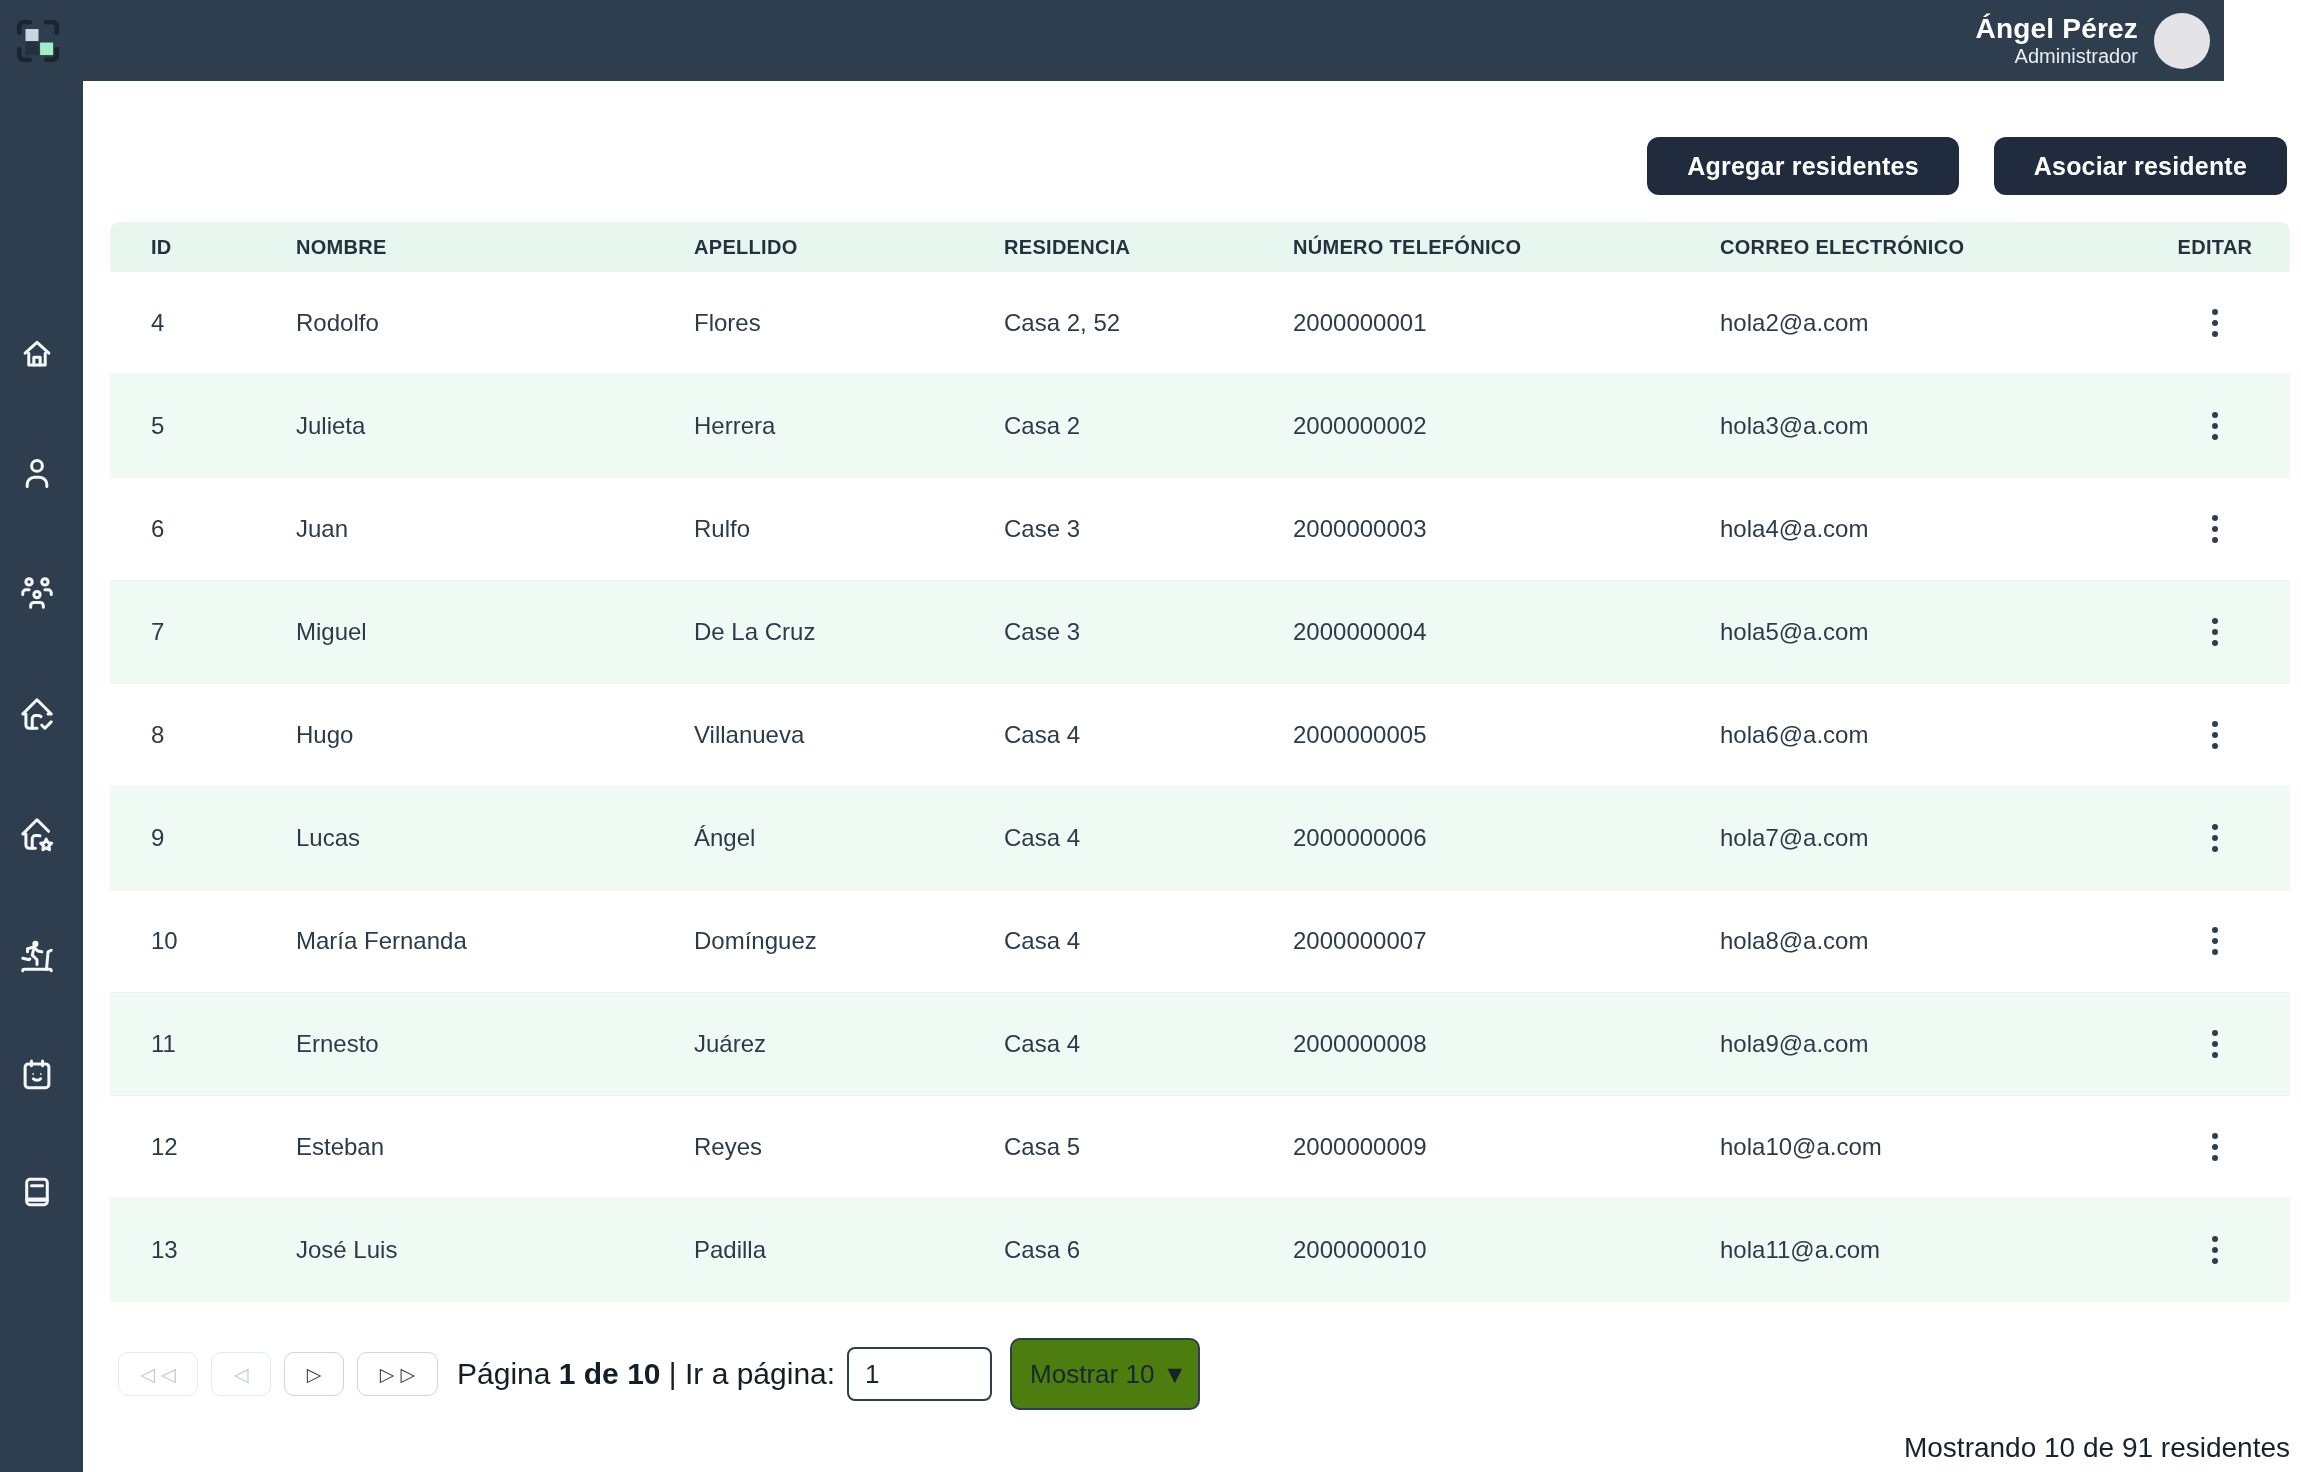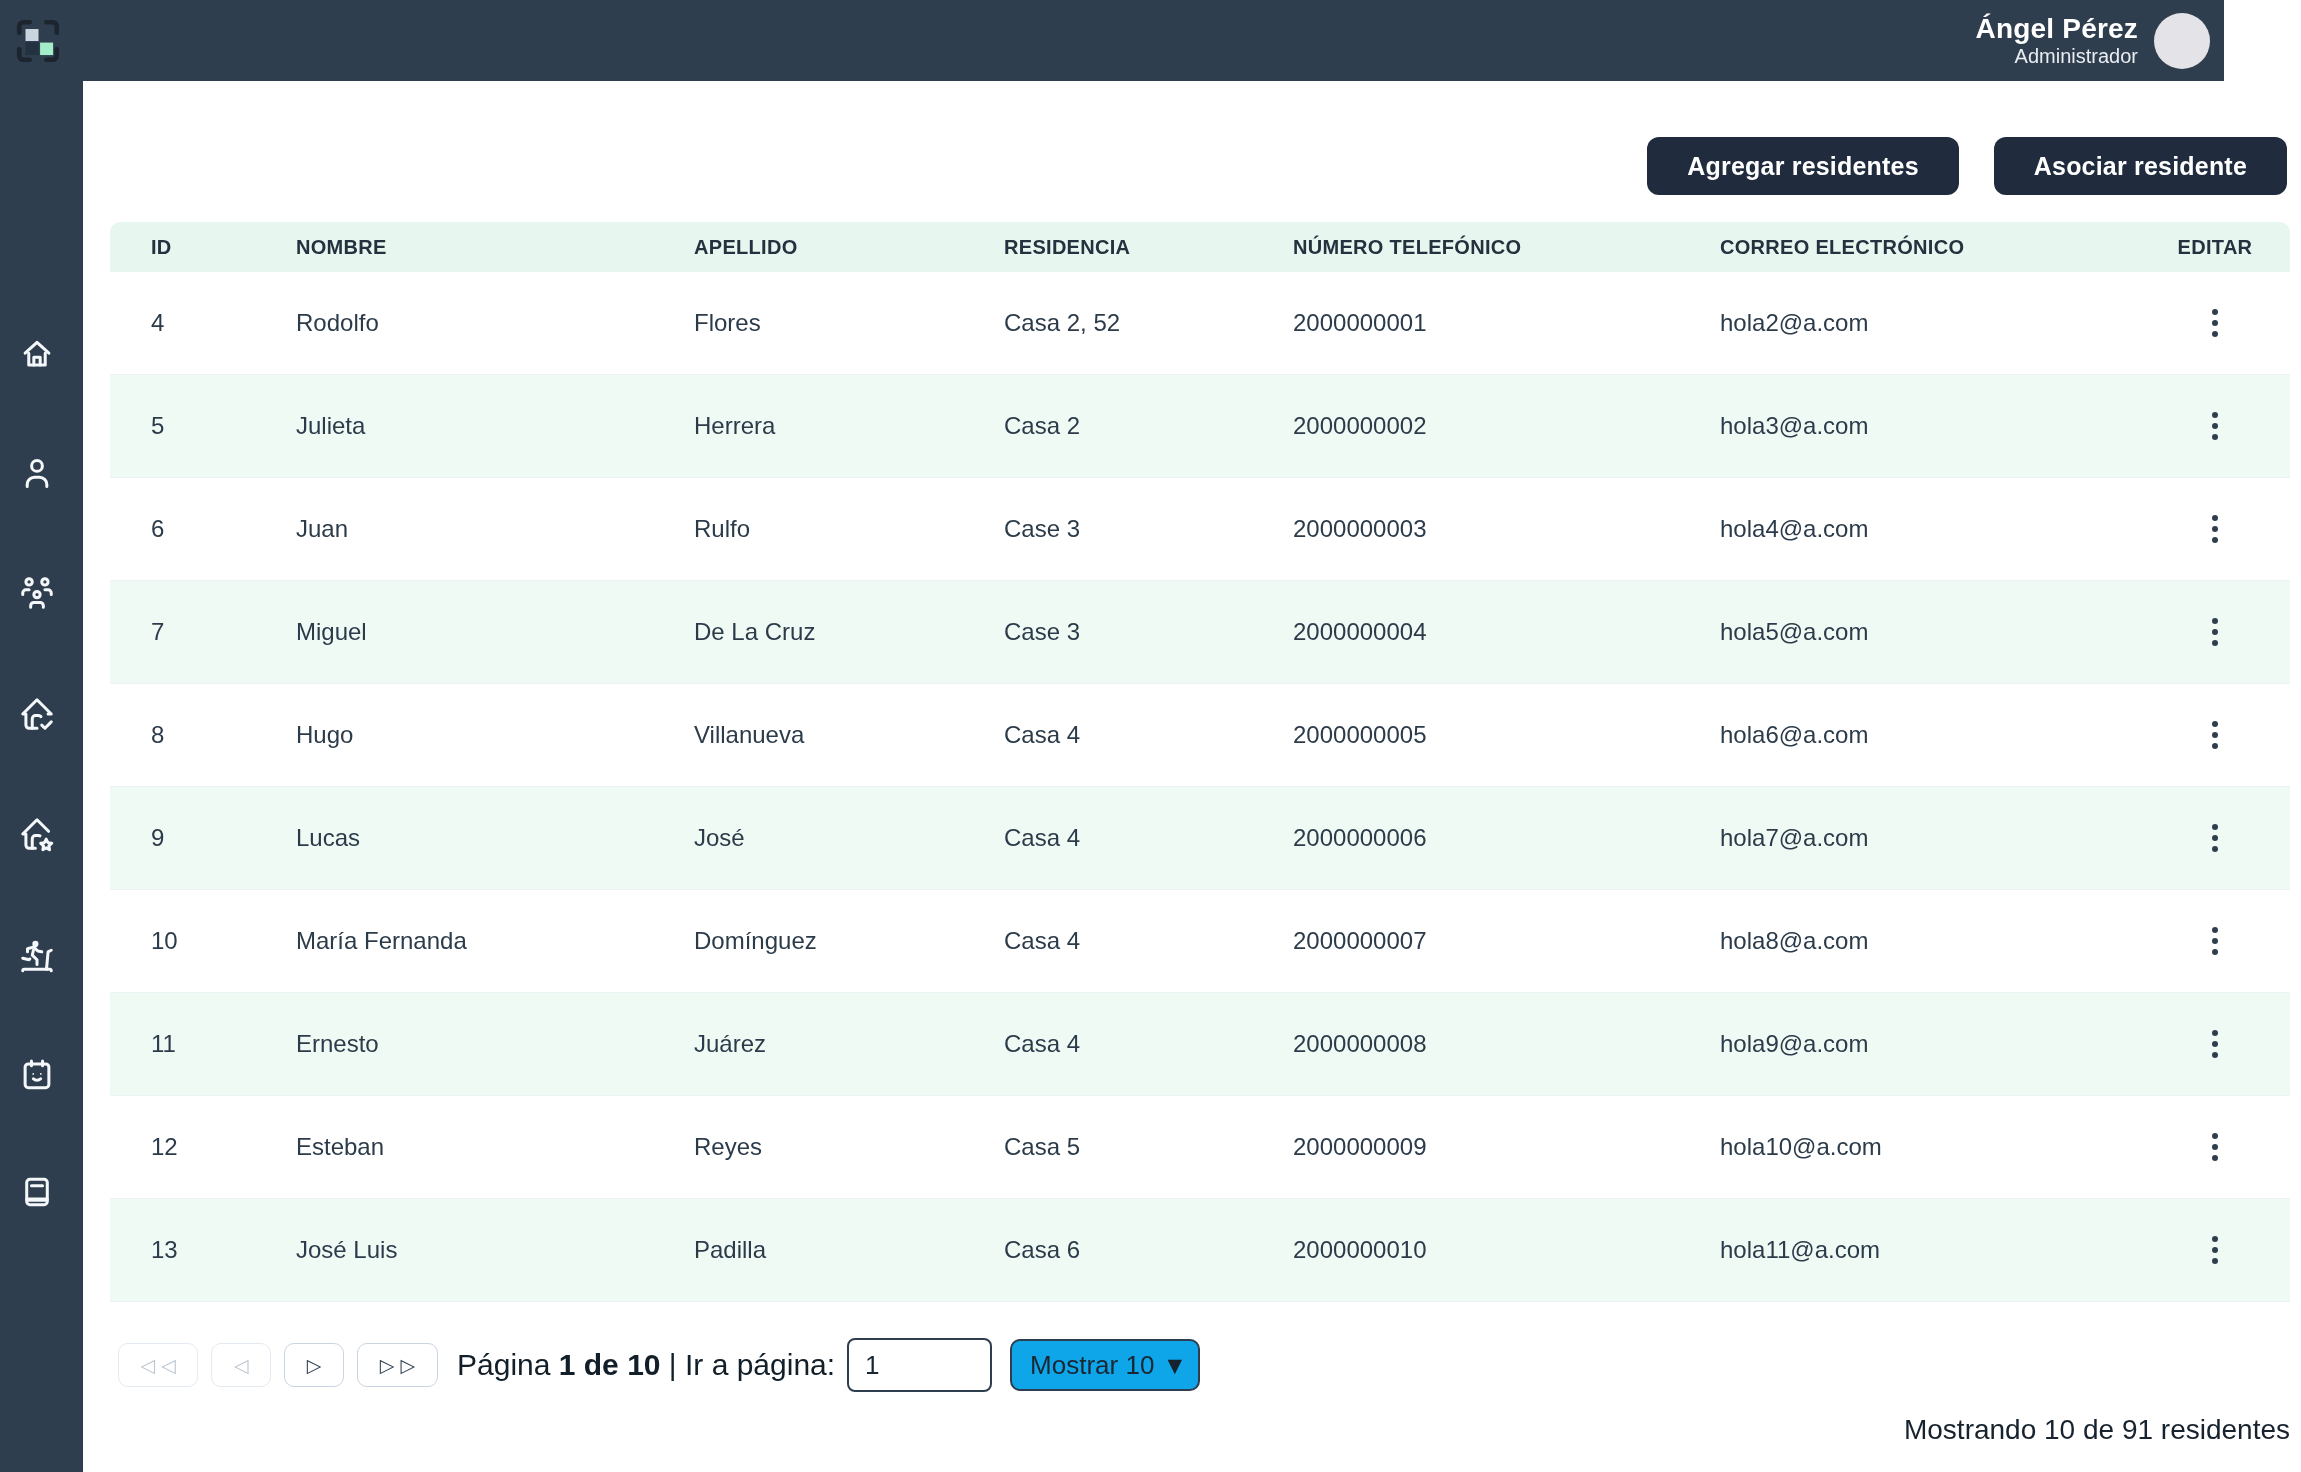--- a/index.html
+++ b/index.html
@@ -50,23 +50,23 @@
   .pagination { display:flex; align-items:center; margin:36px 0 0 35px; }
   .pgbtn { height:44px; border-radius:10px; background:#fff; border:1px solid #C9D5E1;
     color:#2C3B4E; font-size:19px; display:flex; align-items:center; justify-content:center;
     gap:5px; cursor:pointer; font-family:"DejaVu Sans",sans-serif; margin-right:13px; }
   .pgbtn.disabled { border-color:#E3EAF1; color:#BAC5D0; cursor:default; }
   .w80 { width:80px; } .w60 { width:60px; } .w81 { width:81px; }
   .pgtext { font-size:30px; color:#121E28; margin-left:6px; white-space:nowrap; }
   .pgtext b { font-weight:bold; }
   .goto-input { width:145px; height:54px; border:2px solid #2F3E4F; border-radius:8px;
     font-size:26px; padding:0 16px; color:#1A2733; margin-left:12px; font-family:inherit; }
-  .pagesize { width:190px; height:52px; border:2px solid #2F3E4F; border-radius:10px;
+  .pagesize { width:190px; height:72px; border:2px solid #2F3E4F; border-radius:10px;
     display:flex; align-items:center; justify-content:space-between; padding:0 16px 0 18px;
-    font-size:26px; color:#1A2733; margin-left:18px; background:#0ea5e9; cursor:pointer; }
+    font-size:26px; color:#1A2733; margin-left:18px; background:#4d7c0f; cursor:pointer; }
   .caret { font-size:19px; color:#16222E; font-family:"DejaVu Sans",sans-serif; }
 
   .summary { text-align:right; margin:22px 11px 0 0; font-size:28px; color:#16222E; }
 </style>
 </head>
 <body>
 
 <header class="topbar">
   <svg class="logo" viewBox="0 0 48 48" fill="none" stroke="#1C242E" stroke-width="4.5" stroke-linecap="round" stroke-linejoin="round">
     <path d="M6 16 v-6 a4 4 0 0 1 4 -4 h6"></path>
@@ -241,21 +241,21 @@
             <button class="kebab">
               <span></span>
               <span></span>
               <span></span>
             </button>
           </div>
         </div>
         <div class="trow alt">
           <div class="cell">9</div>
           <div class="cell">Lucas</div>
-          <div class="cell">José</div>
+          <div class="cell">Ángel</div>
           <div class="cell">Casa 4</div>
           <div class="cell">2000000006</div>
           <div class="cell">hola7@a.com</div>
           <div class="cell edit">
             <button class="kebab">
               <span></span>
               <span></span>
               <span></span>
             </button>
           </div>

